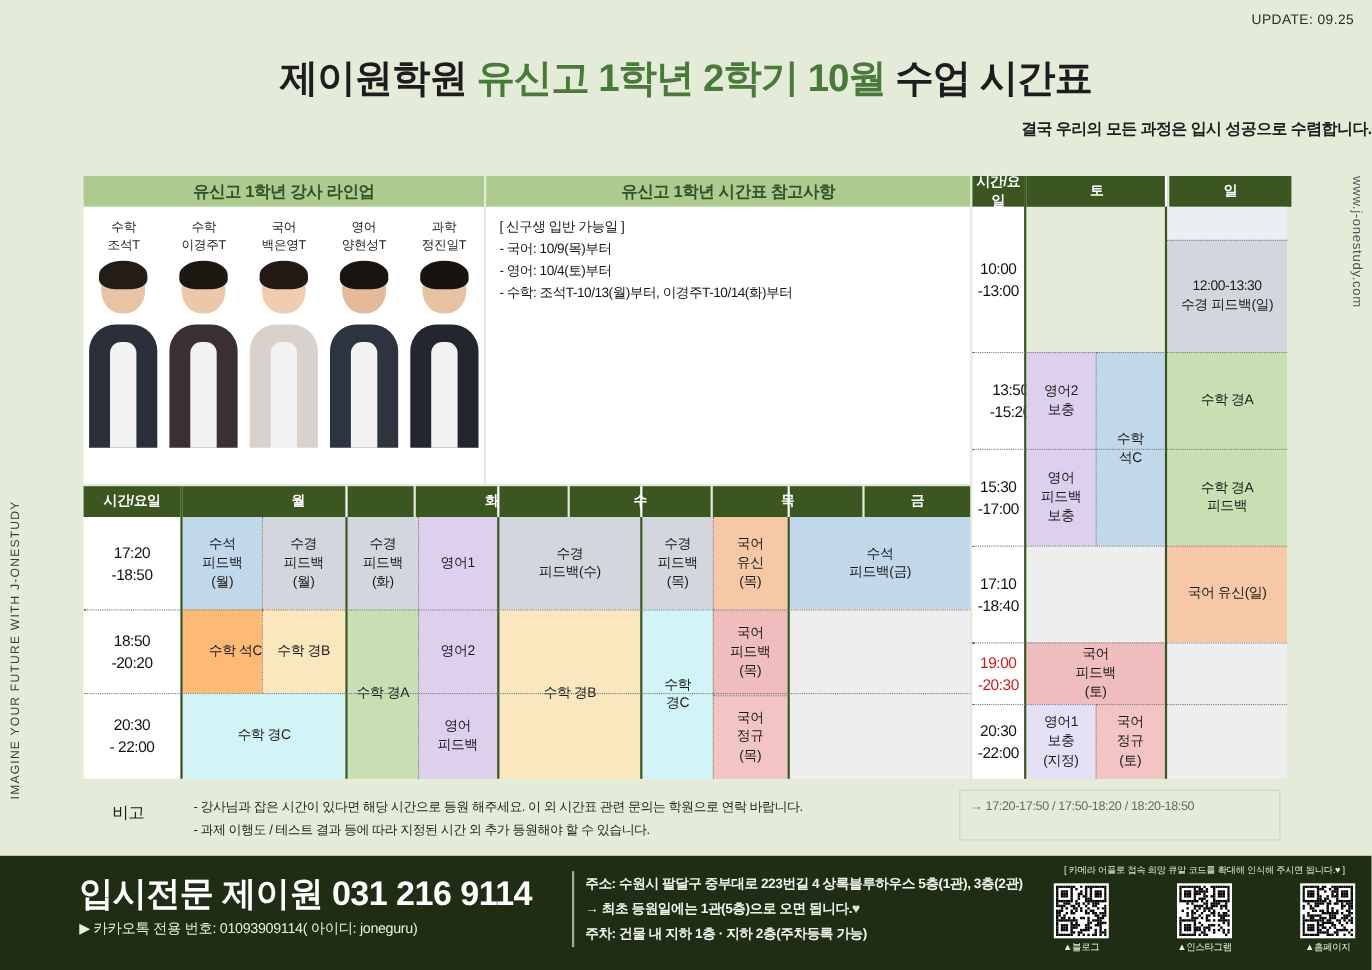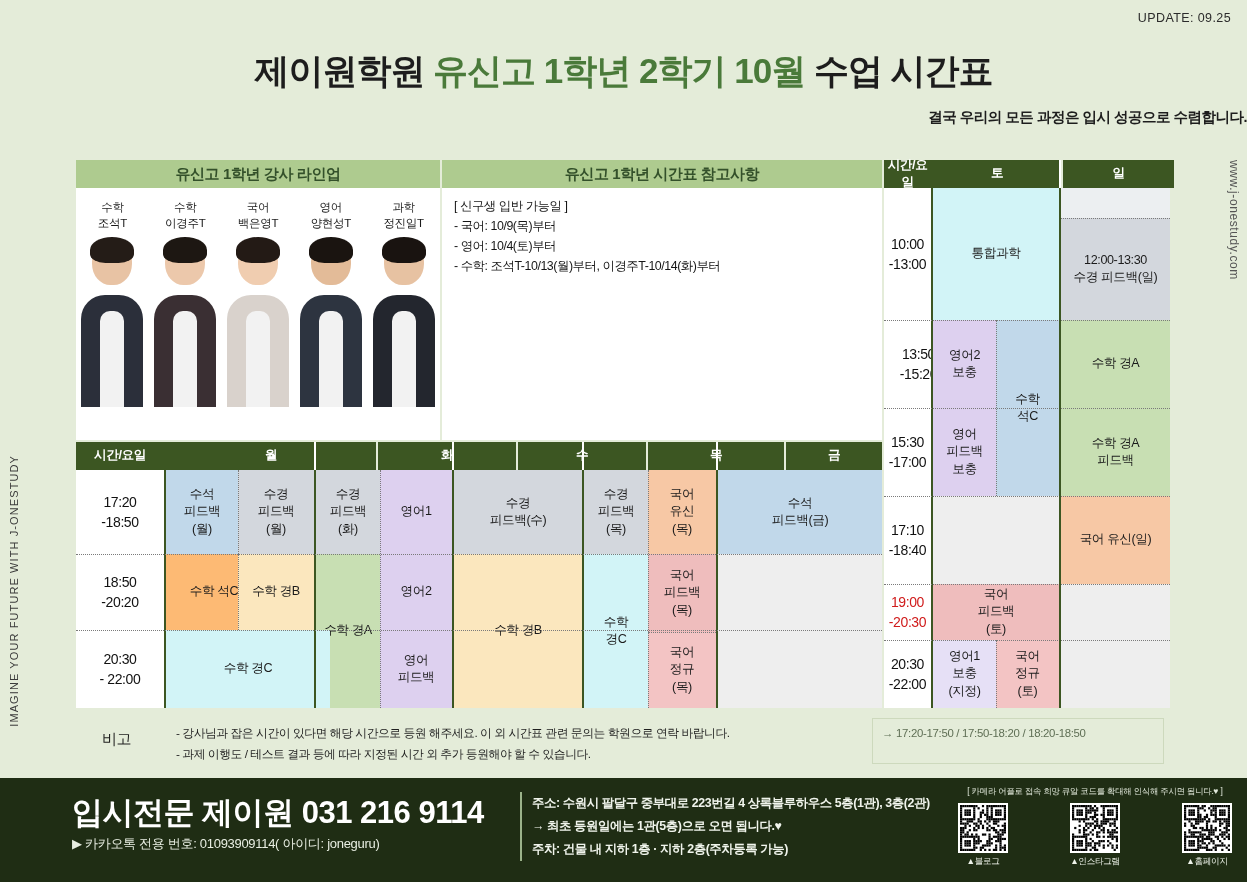--- a/index.html
+++ b/index.html
@@ -228,21 +228,20 @@
           <div class="hdr-dark wcell" style="left: 49px; top: 0px; width: 128px; height: 28px;">토</div>
           <div class="hdr-dark wcell" style="left: 179px; top: 0px; width: 111px; height: 28px;">일</div>
           <div class="wcell timecell" style="left: 0px; top: 28px; width: 47px; height: 132px;">10:00<br>-13:00</div>
           <div class="wcell timecell" style="left: 0px; top: 160px; width: 69px; height: 88px;">13:50<br>-15:20</div>
           <div class="wcell timecell" style="left: 0px; top: 248px; width: 47px; height: 88px;">15:30<br>-17:00</div>
           <div class="wcell timecell" style="left: 0px; top: 336px; width: 47px; height: 88px;">17:10<br>-18:40</div>
           <div class="wcell timecell red" style="left: 0px; top: 424px; width: 47px; height: 56px;">19:00<br>-20:30</div>
           <div class="wcell timecell" style="left: 0px; top: 480px; width: 47px; height: 68px;">20:30<br>-22:00</div>
           <div class="wcell" style="left: 49px; top: 336px; width: 126px; height: 88px; background: rgb(238, 238, 238);"></div>
           <div class="wcell" style="left: 177px; top: 28px; width: 109px; height: 30px; background: rgb(236, 239, 241);"></div>
-          <div class="wcell" style="left: 49px; top: 28px; width: 126px; height: 132px; background: rgb(210, 244, 247);">통합과학</div>
           <div class="wcell" style="left: 177px; top: 58px; width: 109px; height: 102px; background: rgb(211, 215, 221);">12:00-13:30<br>수경 피드백(일)</div>
           <div class="wcell" style="left: 49px; top: 160px; width: 63px; height: 88px; background: rgb(221, 208, 239);">영어2<br>보충</div>
           <div class="wcell" style="left: 112px; top: 160px; width: 63px; height: 176px; background: rgb(193, 216, 234);">수학<br>석C</div>
           <div class="wcell" style="left: 177px; top: 160px; width: 109px; height: 88px; background: rgb(200, 223, 179);">수학 경A</div>
           <div class="wcell" style="left: 49px; top: 248px; width: 63px; height: 88px; background: rgb(221, 208, 239);">영어<br>피드백<br>보충</div>
           <div class="wcell" style="left: 177px; top: 248px; width: 109px; height: 88px; background: rgb(200, 223, 179);">수학 경A<br>피드백</div>
           <div class="wcell" style="left: 177px; top: 336px; width: 109px; height: 88px; background: rgb(247, 200, 165);">국어 유신(일)</div>
           <div class="wcell" style="left: 49px; top: 424px; width: 126px; height: 56px; background: rgb(239, 189, 189);">국어<br>피드백<br>(토)</div>
           <div class="wcell" style="left: 49px; top: 480px; width: 63px; height: 68px; background: rgb(230, 224, 246);">영어1<br>보충<br>(지정)</div>
           <div class="wcell" style="left: 112px; top: 480px; width: 63px; height: 68px; background: rgb(243, 196, 196);">국어<br>정규<br>(토)</div>
@@ -281,21 +280,21 @@
           <div class="dcell" style="left: 572px; top: 28px; width: 68px; height: 84px; background: rgb(247, 200, 165);">국어<br>유신<br>(목)</div>
           <div class="dcell" style="left: 642px; top: 28px; width: 164px; height: 84px; background: rgb(193, 216, 234);">수석<br>피드백(금)</div>
           <div class="dcell" style="left: 90px; top: 112px; width: 96px; height: 76px; background: #fdba74;">수학 석C</div>
           <div class="dcell" style="left: 162px; top: 112px; width: 76px; height: 76px; background: rgb(251, 231, 190);">수학 경B</div>
           <div class="dcell" style="left: 240px; top: 112px; width: 64px; height: 154px; background: rgb(200, 223, 179);">수학 경A</div>
           <div class="dcell" style="left: 304px; top: 112px; width: 72px; height: 76px; background: rgb(221, 208, 239);">영어2</div>
           <div class="dcell" style="left: 378px; top: 112px; width: 128px; height: 154px; background: rgb(251, 231, 190);">수학 경B</div>
           <div class="dcell" style="left: 508px; top: 112px; width: 64px; height: 154px; background: rgb(210, 244, 247);">수학<br>경C</div>
           <div class="dcell" style="left: 572px; top: 112px; width: 68px; height: 78px; background: rgb(239, 189, 189);">국어<br>피드백<br>(목)</div>
           <div class="dcell" style="left: 642px; top: 112px; width: 164px; height: 154px; background: rgb(238, 238, 238);"></div>
-          <div class="dcell" style="left: 90px; top: 188px; width: 164px; height: 78px; background: rgb(210, 244, 247);">수학 경C</div>
+          <div class="dcell" style="left: 90px; top: 188px; width: 148px; height: 78px; background: rgb(210, 244, 247);">수학 경C</div>
           <div class="dcell" style="left: 304px; top: 188px; width: 72px; height: 78px; background: rgb(221, 208, 239);">영어<br>피드백</div>
           <div class="dcell" style="left: 572px; top: 190px; width: 68px; height: 76px; background: rgb(243, 196, 196);">국어<br>정규<br>(목)</div>
           <div style="position: absolute; left: 88px; top: 0px; width: 2px; height: 266px; background: rgb(60, 86, 34);"></div>
           <div style="position: absolute; left: 238px; top: 0px; width: 2px; height: 28px; background: rgb(255, 255, 255);"></div>
           <div style="position: absolute; left: 376px; top: 0px; width: 2px; height: 28px; background: rgb(255, 255, 255);"></div>
           <div style="position: absolute; left: 506px; top: 0px; width: 2px; height: 28px; background: rgb(255, 255, 255);"></div>
           <div style="position: absolute; left: 640px; top: 0px; width: 2px; height: 28px; background: rgb(255, 255, 255);"></div>
           <div style="position: absolute; left: 238px; top: 28px; width: 2px; height: 238px; background: rgb(60, 86, 34);"></div>
           <div style="position: absolute; left: 376px; top: 28px; width: 2px; height: 238px; background: rgb(60, 86, 34);"></div>
           <div style="position: absolute; left: 506px; top: 28px; width: 2px; height: 238px; background: rgb(60, 86, 34);"></div>

